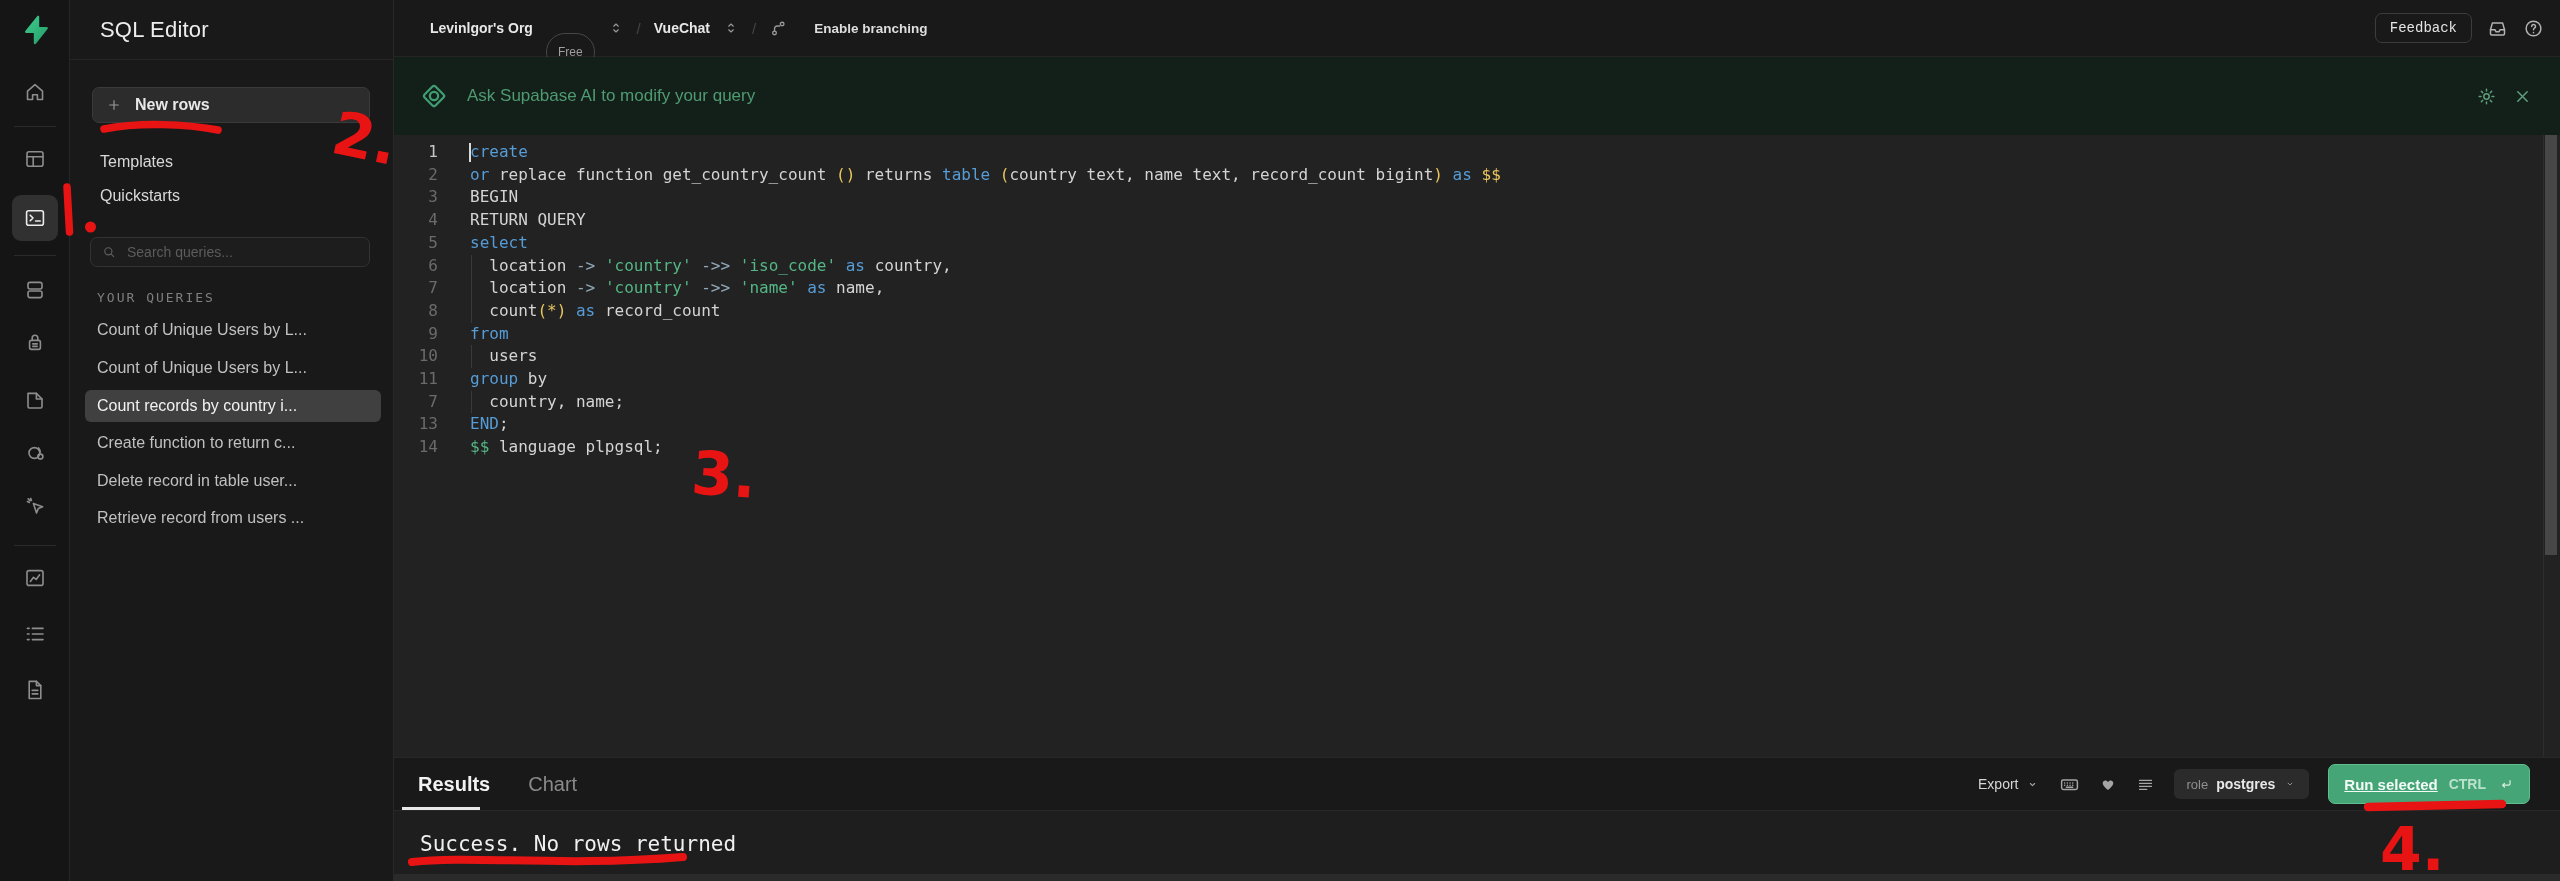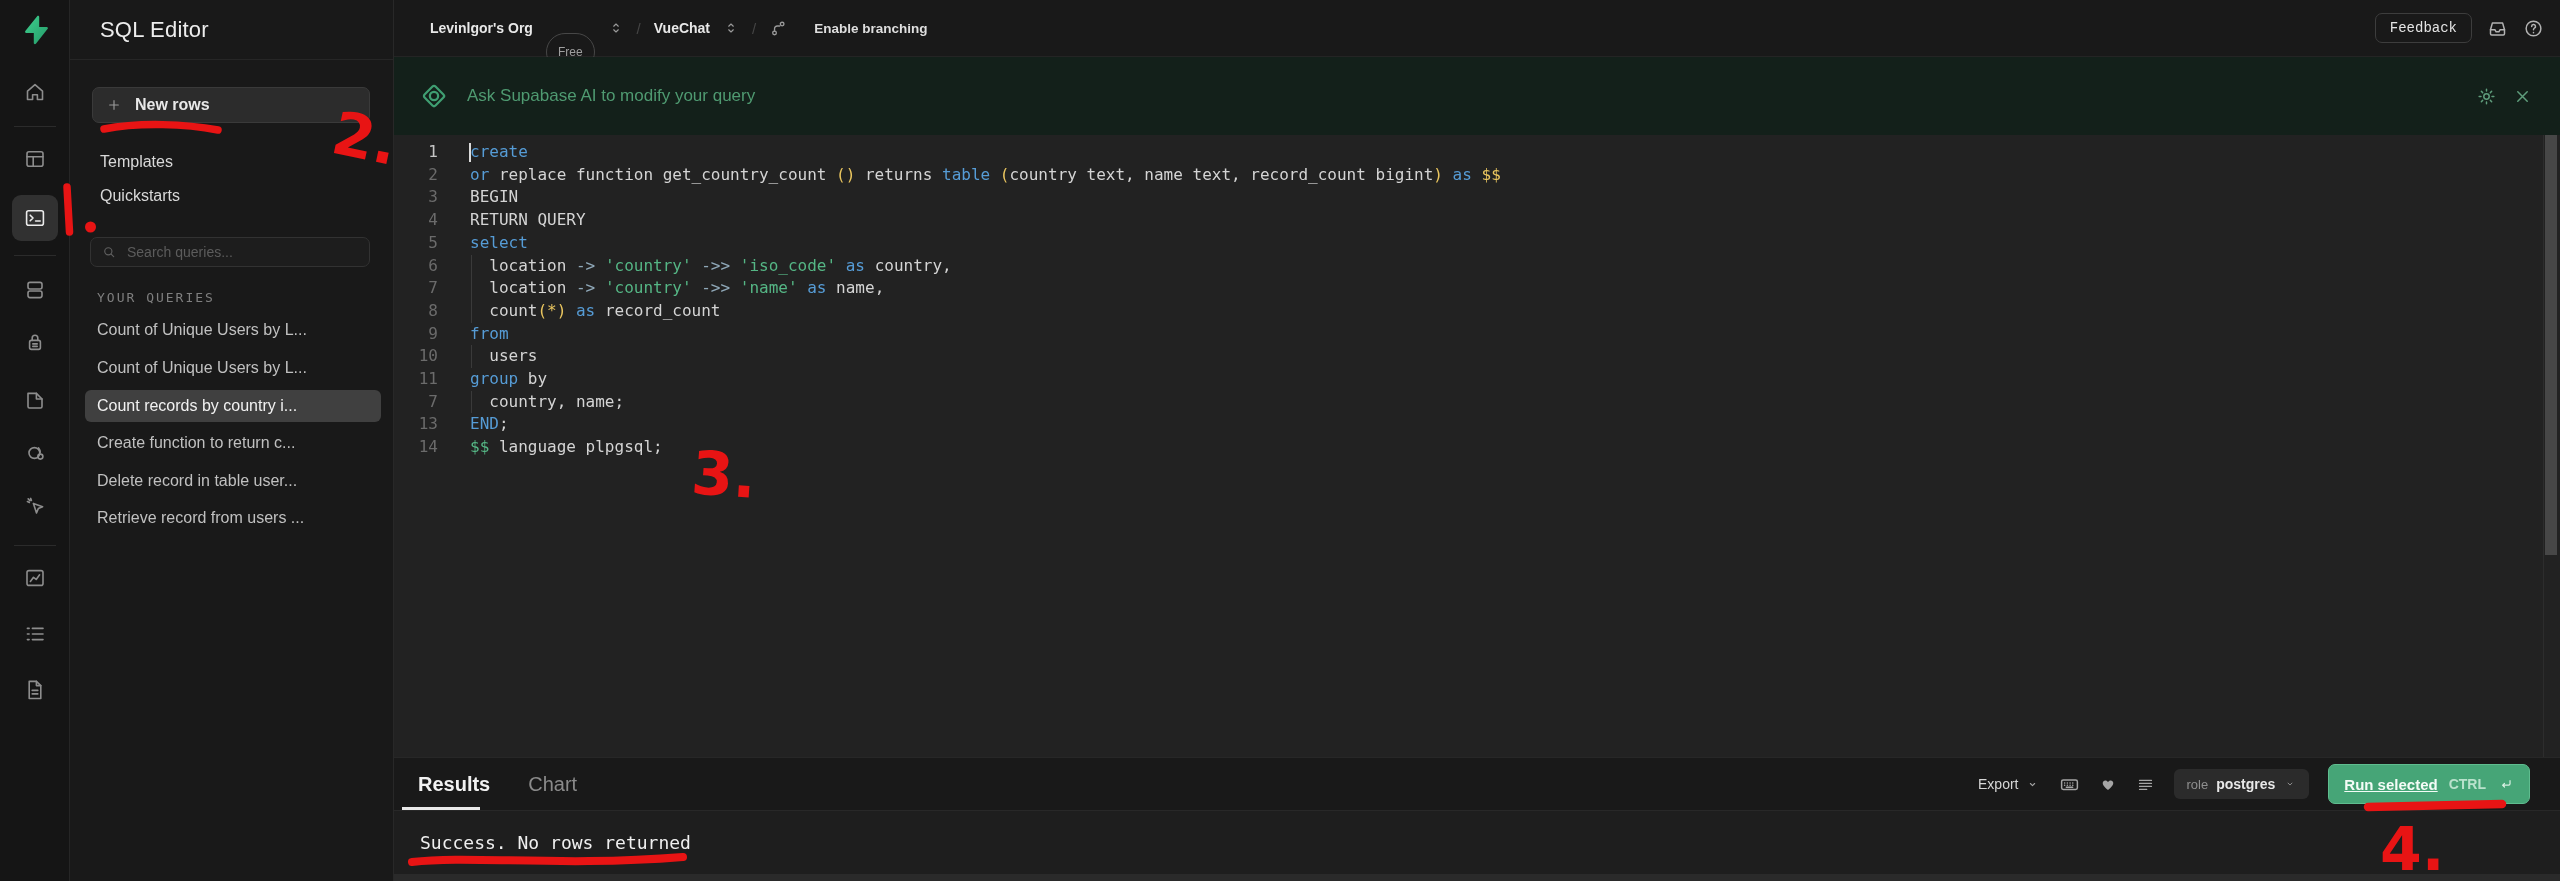--- a/index.html
+++ b/index.html
@@ -75,21 +75,21 @@
   #role-label{font-size:13px;color:#8f8f8f;}
   #role-value{font-size:14px;font-weight:600;color:#e8e8e8;}
   #role-pill .icon{color:#8f8f8f;}
   #run-btn{display:flex;align-items:center;gap:11px;background:var(--run-button);border:1px solid #5fbd8f;border-radius:7px;height:38px;padding:0 15px;cursor:pointer;}
   #run-label{font-size:15px;font-weight:600;color:#f4fcf7;text-decoration:underline;}
   #run-shortcut{font-size:14px;font-weight:600;color:#b9e2cc;}
   #run-btn .icon{color:#d9f0e3;}
 
   
   #results{position:absolute;left:394px;top:811px;width:2166px;height:63px;background:#1e1e1e;}
-  #success-msg{position:absolute;left:26px;top:21px;font-family:"DejaVu Sans Mono",monospace;font-size:18px;color:#f0f0f0;}
+  #success-msg{position:absolute;left:26px;top:21px;font-family:"DejaVu Sans Mono",monospace;font-size:21px;color:#f0f0f0;}
   #bottomstrip{position:absolute;left:394px;top:874px;width:2166px;height:7px;background:#2a2a2a;}
 
   
   #annotations{position:absolute;left:0;top:0;width:2560px;height:881px;pointer-events:none;z-index:10;}
   .ann-stroke{stroke:var(--annotation);fill:none;stroke-linecap:round;}
   .ann-digit{fill:var(--annotation);font-family:"DejaVu Sans",sans-serif;font-size:60px;font-weight:700;}
 </style>
 </head>
 <body>
 

